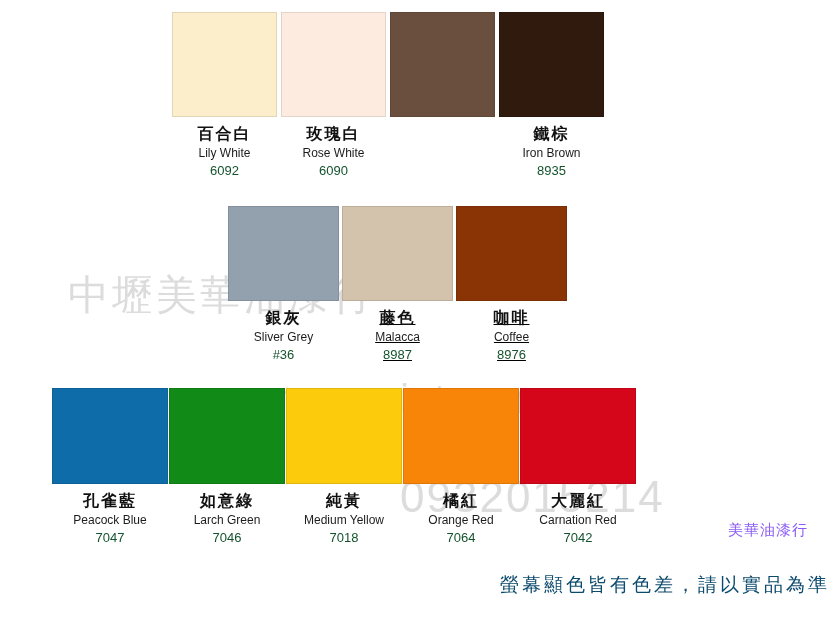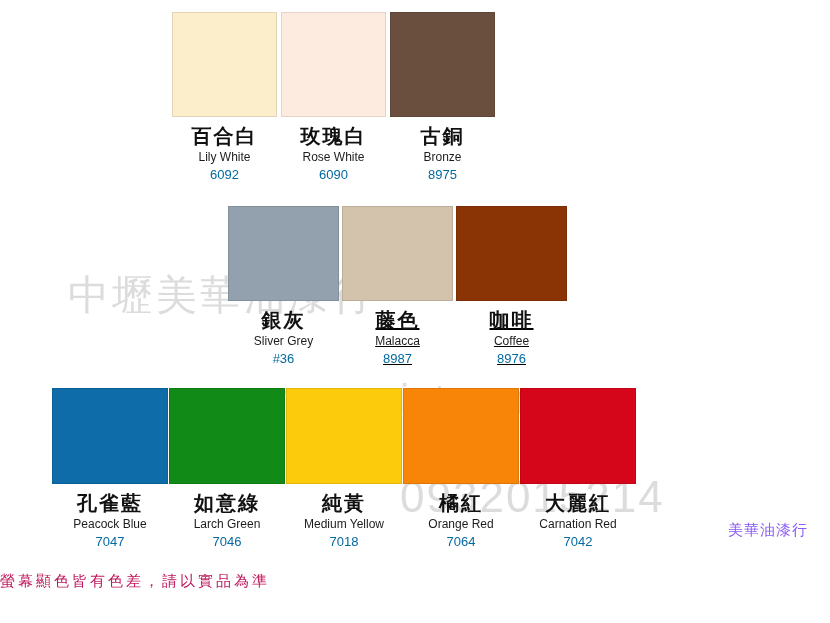--- a/index.html
+++ b/index.html
@@ -87,51 +87,51 @@
   #row-2 .swatch-cell + .swatch-cell { margin-left: 3px; text-decoration: underline; }
   #row-3 .swatch-cell + .swatch-cell { margin-left: 1px; }
 
   .swatch-labels {
     text-align: center;
     line-height: 1.0;
     padding-top: 9px;
     color: #1a1a1a;
   }
   .label-cn {
-    font-size: 20px;
+    font-size: 16px;
     font-weight: 700;
     letter-spacing: 2px;
     color: #111111;
     display: block;
     padding-bottom: 5px;
   }
   .label-en {
     font-size: 12px;
     font-weight: 400;
     color: #1c1c1c;
     display: block;
     padding-bottom: 5px;
     white-space: nowrap;
   }
   .label-code {
     font-size: 13px;
     font-weight: 400;
-    color: #0369a1;
+    color: #14532d;
     display: block;
   }
 
   
   #footer-disclaimer {
     position: absolute;
     left: 0;
     right: 0;
     top: 572px;
-    text-align: left;
-    font-size: 15px;
-    color: #be185d;
+    text-align: right;
+    font-size: 19px;
+    color: #0c4a6e;
     letter-spacing: 3px;
     z-index: 1;
   }
 </style>
 </head>
 <body>
 
 <div id="chart-root">
 
   <div class="wm" id="wm-shop-name">中壢美華油漆行</div>
@@ -151,24 +151,27 @@
     <div class="swatch-cell">
       <div class="swatch-chip" style="background-color: rgb(253, 235, 223);"></div>
       <div class="swatch-labels">
         <span class="label-cn">玫瑰白</span>
         <span class="label-en">Rose White</span>
         <span class="label-code">6090</span>
       </div>
     </div>
     <div class="swatch-cell">
       <div class="swatch-chip" style="background-color: rgb(106, 79, 62);"></div>
-      <div class="swatch-labels">
-        <span class="label-cn">古銅</span>
-        <span class="label-en">Bronze</span>
-        <span class="label-code">8975</span>
+    </div>
+    <div class="swatch-cell">
+      <div class="swatch-chip" style="background-color: rgb(47, 26, 13);"></div>
+      <div class="swatch-labels">
+        <span class="label-cn">鐵棕</span>
+        <span class="label-en">Iron Brown</span>
+        <span class="label-code">8935</span>
       </div>
     </div>
   </div>
 
   <div class="swatch-row" id="row-2">
     <div class="swatch-cell">
       <div class="swatch-chip" style="background-color: rgb(147, 160, 174);"></div>
       <div class="swatch-labels">
         <span class="label-cn">銀灰</span>
         <span class="label-en">Sliver Grey</span>

